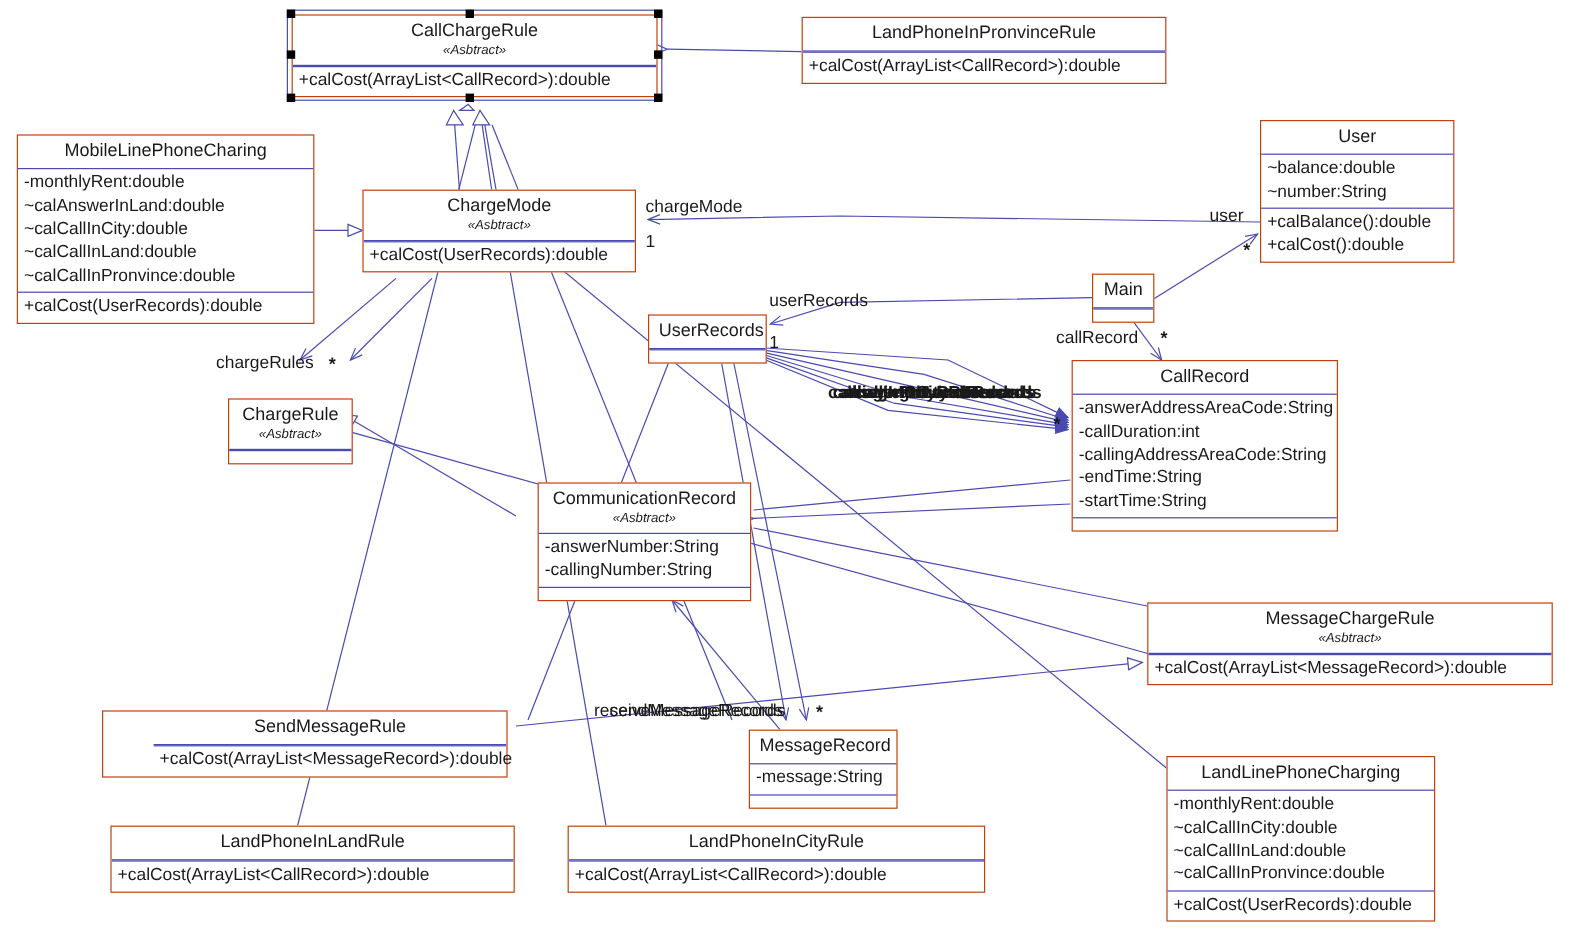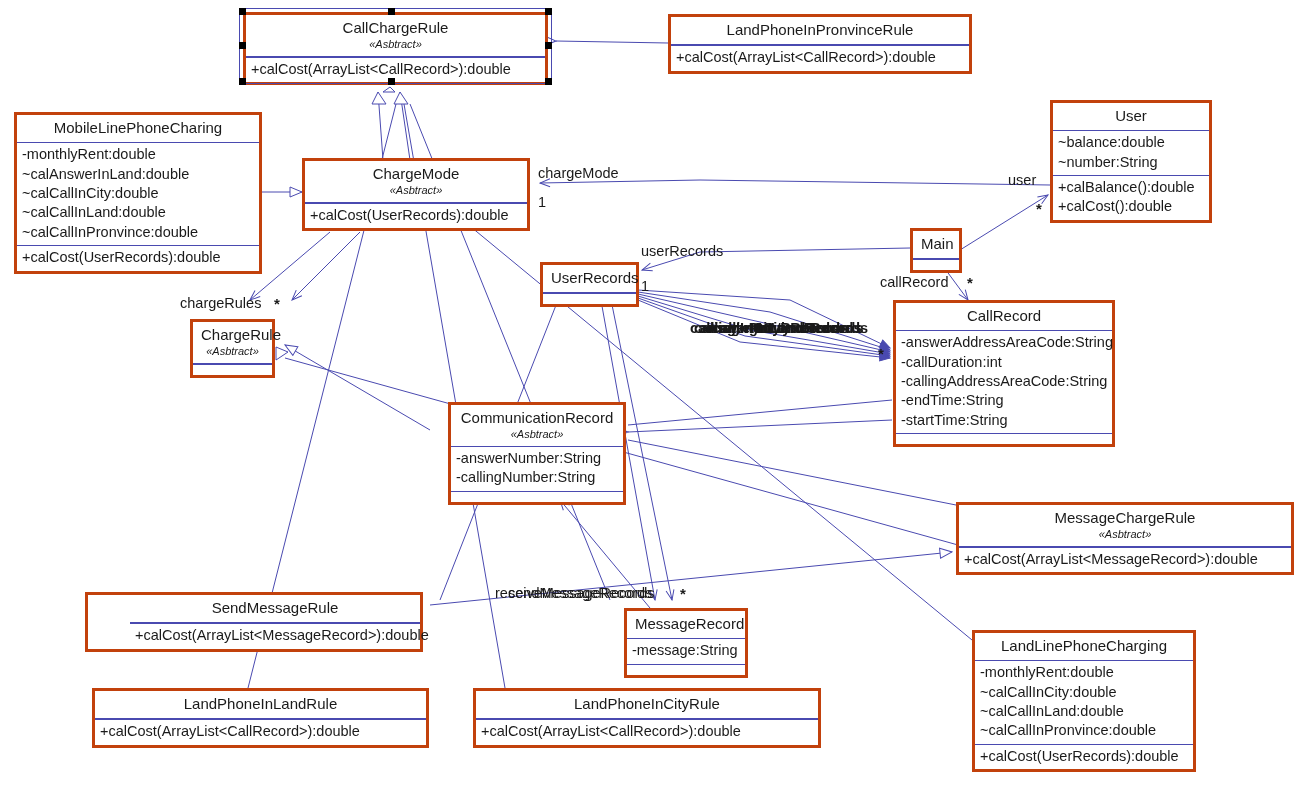--- a/index.html
+++ b/index.html
@@ -19,21 +19,21 @@
     position: absolute;
     left: 0; top: 0;
     width: 1310px;
     height: 785px;
     pointer-events: none;
   }
   
   .uml {
     position: absolute;
     box-sizing: border-box;
-    border: 3px solid #c2410c;
+    border: 1px solid #c2410c;
     background: #ffffff;
     color: #1a1a1a;
     font-size: 14.5px;
     line-height: 1.34;
   }
   .uml .hdr {
     padding: 3px 8px 4px 8px;
     text-align: center;
     white-space: nowrap;
   }
@@ -265,21 +265,21 @@
       <span class="row">-answerAddressAreaCode:String</span>
       <span class="row">-callDuration:int</span>
       <span class="row">-callingAddressAreaCode:String</span>
       <span class="row">-endTime:String</span>
       <span class="row">-startTime:String</span>
     </div>
     <div class="sep1"></div>
     <div class="cmp empty"></div>
   </div>
 
-  <div class="uml" style="left:190px; top:319px; width:85px;">
+  <div class="uml" style="left:190px; top:332px; width:104px;">
     <div class="hdr">
       <span class="nm">ChargeRule</span>
       <span class="stereo">«Asbtract»</span>
     </div>
     <div class="sep"></div>
     <div class="cmp empty"></div>
   </div>
 
   <div class="uml" style="left:448px; top:402px; width:178px;">
     <div class="hdr">

